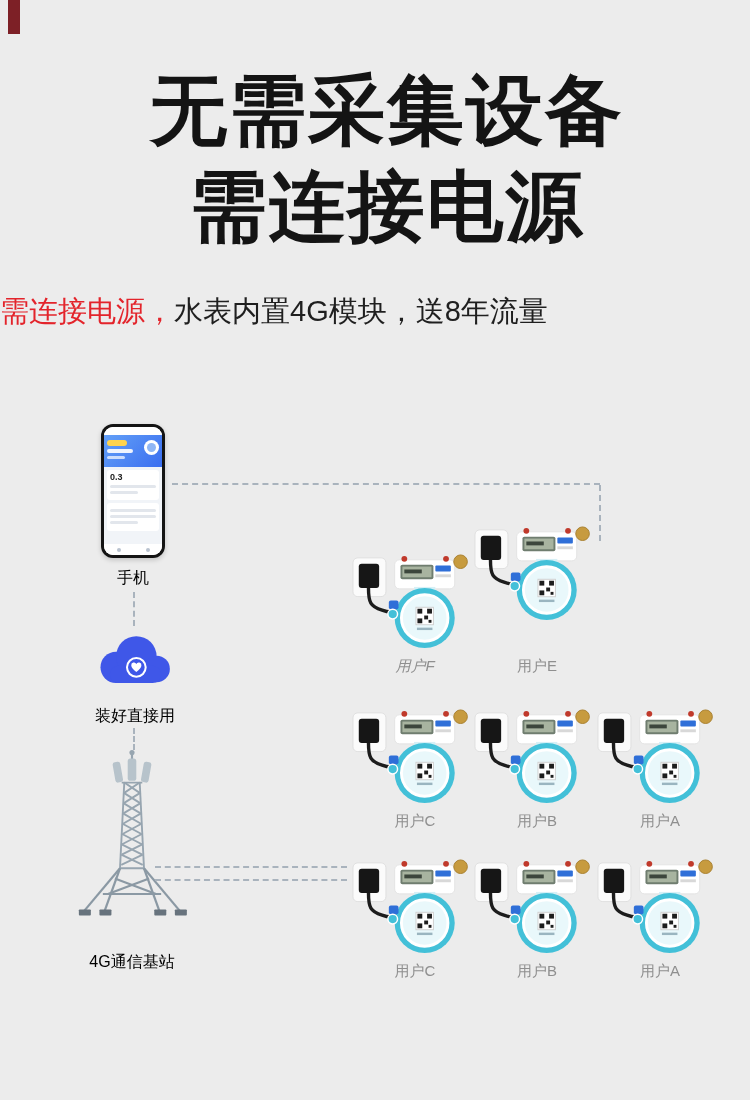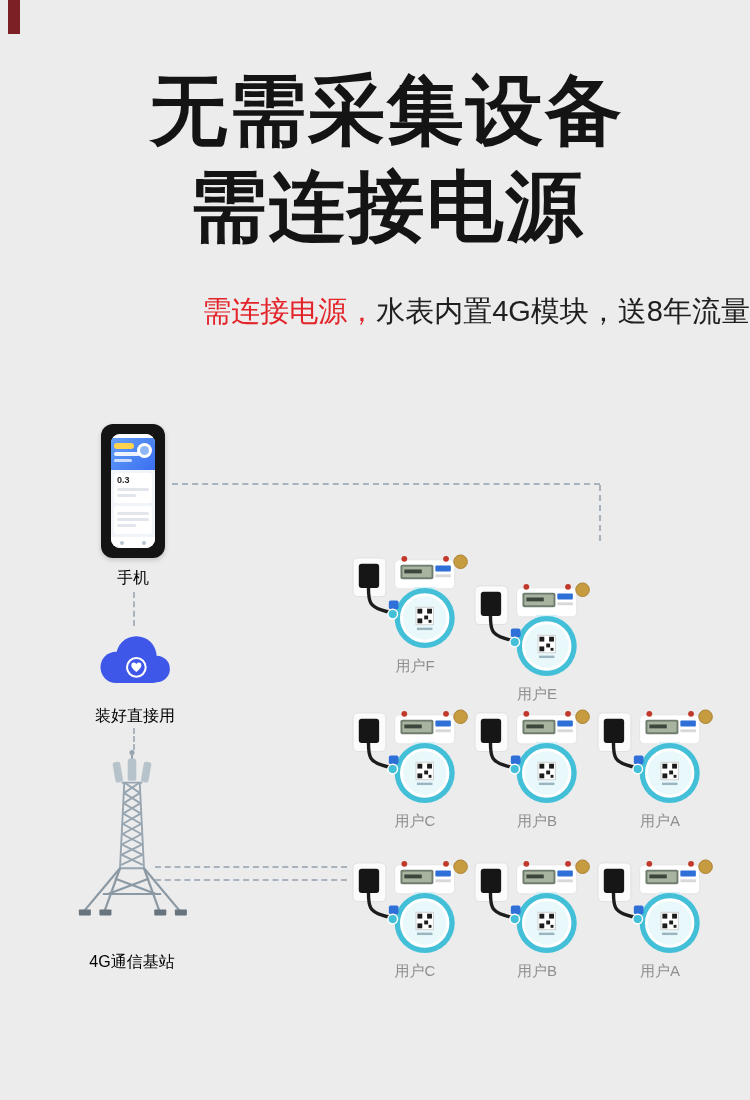--- a/index.html
+++ b/index.html
@@ -2,29 +2,29 @@
 <html><head>
 <meta charset="utf-8">
 <style>
   html,body{margin:0;padding:0;background:#ececec;font-family:"Liberation Sans","DejaVu Sans",sans-serif;}
   .page{position:relative;width:750px;height:1100px;margin:0 auto;background:#ececec;overflow:hidden;}
 
   .corner-accent{position:absolute;left:8px;top:0;width:12px;height:34px;background:#7d2026;}
 
   .title{position:absolute;top:62px;left:0;width:100%;text-align:center;
          font-weight:800;color:#141414;font-size:77px;line-height:96px;letter-spacing:2px;padding-left:12px;}
-  .subtitle{position:absolute;top:288px;left:0;width:100%;text-align:right;
+  .subtitle{position:absolute;top:288px;left:0;width:100%;text-align:left;
             font-size:29px;color:#1f1f1f;line-height:47px;}
   .subtitle .red{color:#e3242b;}
 
   .node-label{position:absolute;color:#000000;font-size:16px;text-align:center;}
 
   
   .phone{position:absolute;left:101px;top:424px;width:64px;height:134px;background:#141414;
-         border-radius:12px;padding:10px;box-sizing:border-box;box-shadow:0 2px 5px rgba(0,0,0,.18);}
+         border-radius:12px;padding:3px;box-sizing:border-box;box-shadow:0 2px 5px rgba(0,0,0,.18);}
   .pscreen{width:100%;height:100%;background:#fff;border-radius:9px;overflow:hidden;
            display:flex;flex-direction:column;}
   .pstatus{height:8px;background:#fff;}
   .phead{height:32px;background:linear-gradient(135deg,#63a0f7,#3a6ef0);position:relative;flex:none;}
   .ptag{position:absolute;left:3px;top:5px;width:20px;height:6px;background:#ffd34d;border-radius:3px;}
   .phbar{position:absolute;left:3px;top:14px;width:26px;height:4px;background:rgba(255,255,255,.9);border-radius:2px;}
   .phbar2{position:absolute;left:3px;top:21px;width:18px;height:3px;background:rgba(255,255,255,.7);border-radius:2px;}
   .pavatar{position:absolute;right:3px;top:5px;width:15px;height:15px;border-radius:50%;background:#fff;}
   .pavatar::after{content:"";position:absolute;left:3px;top:3px;width:9px;height:9px;border-radius:50%;background:#8fb6f5;}
   .pbody{flex:1;background:#f1f4f8;padding:3px;}
@@ -193,27 +193,27 @@
   </div>
   <div class="node-label" style="left:62px;top:952px;width:140px;">4G通信基站</div>
 
   <div class="dash-h" style="left:172px;top:483px;width:428px;"></div>
   <div class="dash-v" style="left:599px;top:485px;height:56px;"></div>
   <div class="dash-v" style="left:133px;top:592px;height:34px;"></div>
   <div class="dash-v" style="left:133px;top:728px;height:22px;"></div>
   <div class="dash-h" style="left:155px;top:866px;width:192px;"></div>
   <div class="dash-h" style="left:155px;top:879px;width:192px;"></div>
 
-  <div class="meter-cell" style="left:352px;top:552px;">
+  <div class="meter-cell" style="left:352px;top:552px;font-style:italic;">
     <svg>
         <use href="#sym-meter"></use>
       </svg>
     <div class="meter-label">用户F</div>
   </div>
-  <div class="meter-cell" style="left:474px;top:580px;">
+  <div class="meter-cell" style="left:474px;top:524px;gap:28px;">
     <svg>
         <use href="#sym-meter"></use>
       </svg>
     <div class="meter-label">用户E</div>
   </div>
 
   <div class="meter-cell" style="left:352px;top:707px;">
     <svg>
         <use href="#sym-meter"></use>
       </svg>

